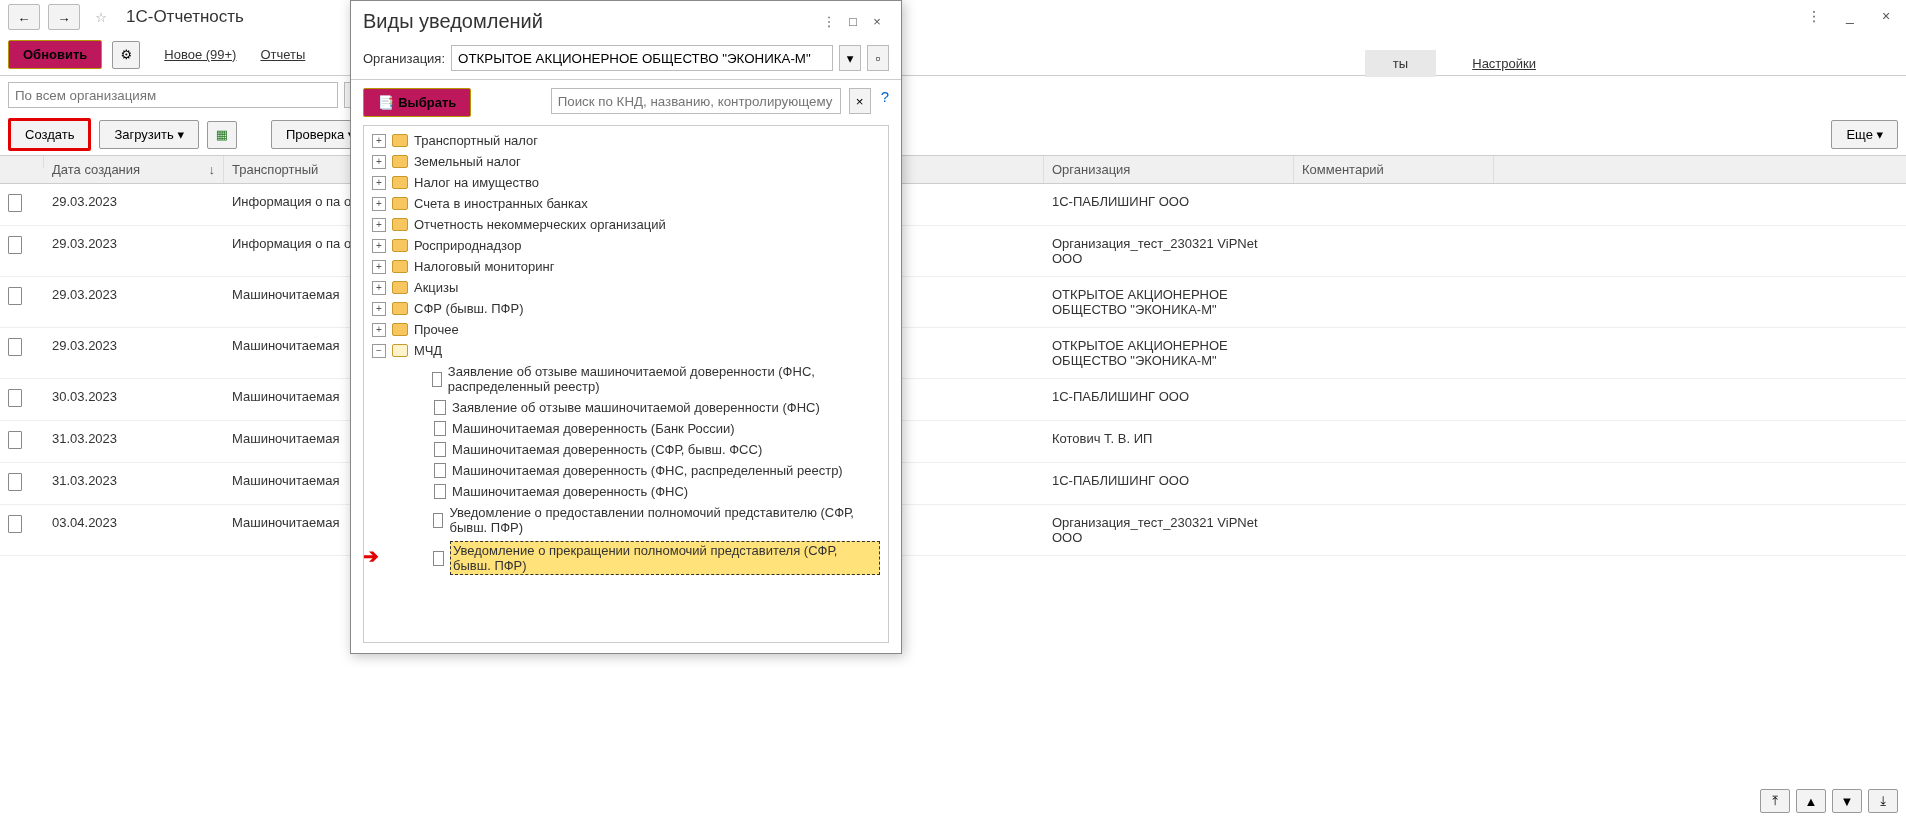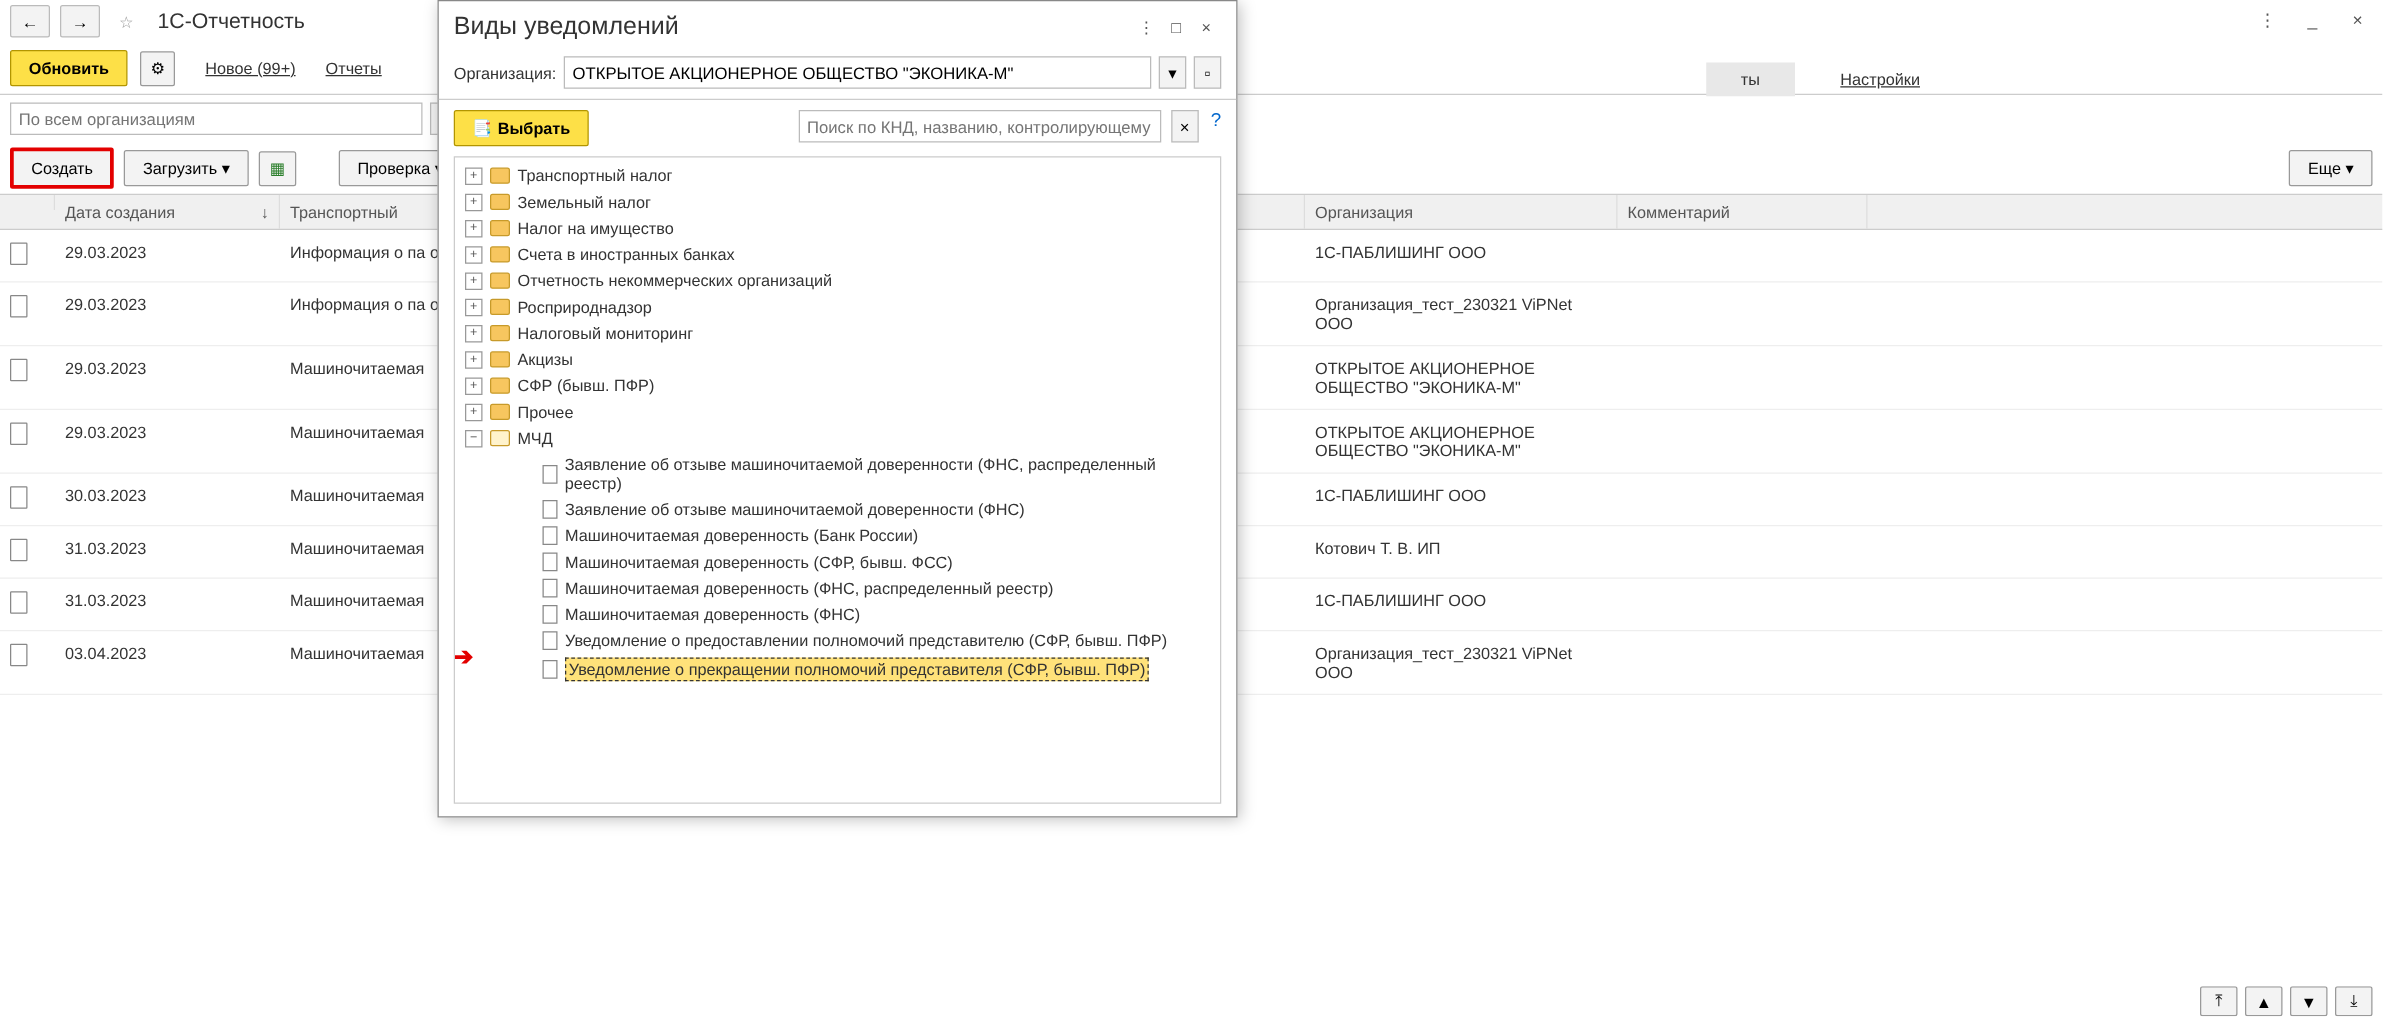--- a/index.html
+++ b/index.html
@@ -7,21 +7,21 @@
 
 
 .topnav { display: flex; align-items: center; padding: 4px 8px; gap: 8px; }
 .nav-btn { width: 32px; height: 26px; border: 1px solid #bbb; background: #f3f3f3; border-radius: 2px; cursor: pointer; display: inline-flex; align-items: center; justify-content: center; }
 .star { width: 26px; height: 26px; display: inline-flex; align-items: center; justify-content: center; color: #999; }
 .page-title { font-size: 17px; color: #333; margin-left: 4px; }
 
 
 .toolbar { display: flex; align-items: center; padding: 6px 8px; gap: 10px; border-bottom: 1px solid #ccc; }
 .btn { padding: 6px 14px; border: 1px solid #999; background: #f3f3f3; border-radius: 2px; cursor: pointer; font-size: 13px; }
-.btn-yellow { background: #fde047; border-color: #b29500; font-weight: bold; }
+.btn-yellow { background: #be185d; border-color: #b29500; font-weight: bold; }
 .btn-small-gear { width: 28px; height: 28px; padding: 0; display: inline-flex; align-items: center; justify-content: center; }
 .toolbar-links { display: flex; gap: 24px; margin-left: 14px; }
 .toolbar-links a { color: #333; text-decoration: underline; cursor: pointer; }
 .toolbar-links a.tab-box { background: #e8e8e8; padding: 6px 28px; text-decoration: none; }
 
 
 .subbar { padding: 6px 8px; display: flex; align-items: center; gap: 6px; }
 .org-filter { flex: 0 0 330px; height: 26px; border: 1px solid #bbb; padding: 2px 6px; color: #888; background: #fff; }
 .dd-btn { width: 22px; height: 26px; border: 1px solid #bbb; background: #f3f3f3; cursor: pointer; }
 
@@ -40,21 +40,21 @@
 .doc-ico { display:inline-block; width:14px; height:18px; border:1px solid #888; border-radius:1px; background:#fff; position:relative; }
 
 
 .win-controls { position: fixed; top: 4px; right: 8px; display: flex; gap: 12px; color: #888; font-size: 14px; }
 
 
 .nav-footer { position: fixed; bottom: 4px; right: 8px; display: flex; gap: 6px; }
 .nav-footer .btn { width: 30px; height: 24px; padding:0; display:inline-flex; align-items:center; justify-content:center; }
 
 
-.dialog-backdrop { position: fixed; top: 0; left: 350px; width: 640px; background: #fff; border: 1px solid #888; box-shadow: 2px 2px 12px rgba(0,0,0,.25); }
+.dialog-backdrop { position: fixed; top: 0; left: 350px; width: 552px; background: #fff; border: 1px solid #888; box-shadow: 2px 2px 12px rgba(0,0,0,.25); }
 .dialog-title-row { display: flex; align-items: center; padding: 8px 12px; }
 .dialog-title { font-size: 20px; flex: 1; }
 .dlg-wbtn { width: 24px; height: 24px; display: inline-flex; align-items: center; justify-content: center; cursor: pointer; color: #555; }
 .dialog-row { display: flex; align-items: center; padding: 4px 12px; gap: 6px; }
 .label { font-size: 13px; text-align: right; }
 .org-input { flex: 1; height: 26px; border: 1px solid #bbb; padding: 2px 6px; background: #fff; }
 .inp-btn { width: 22px; height: 26px; border: 1px solid #bbb; background: #f3f3f3; cursor: pointer; display:inline-flex; align-items:center; justify-content:center; }
 .dialog-hr { border-top: 1px solid #ccc; margin: 4px 0; }
 .dialog-toolbar { display: flex; padding: 4px 12px; gap: 8px; }
 .search-input { width: 290px; height: 26px; border: 1px solid #bbb; padding: 2px 6px; color:#888; }

